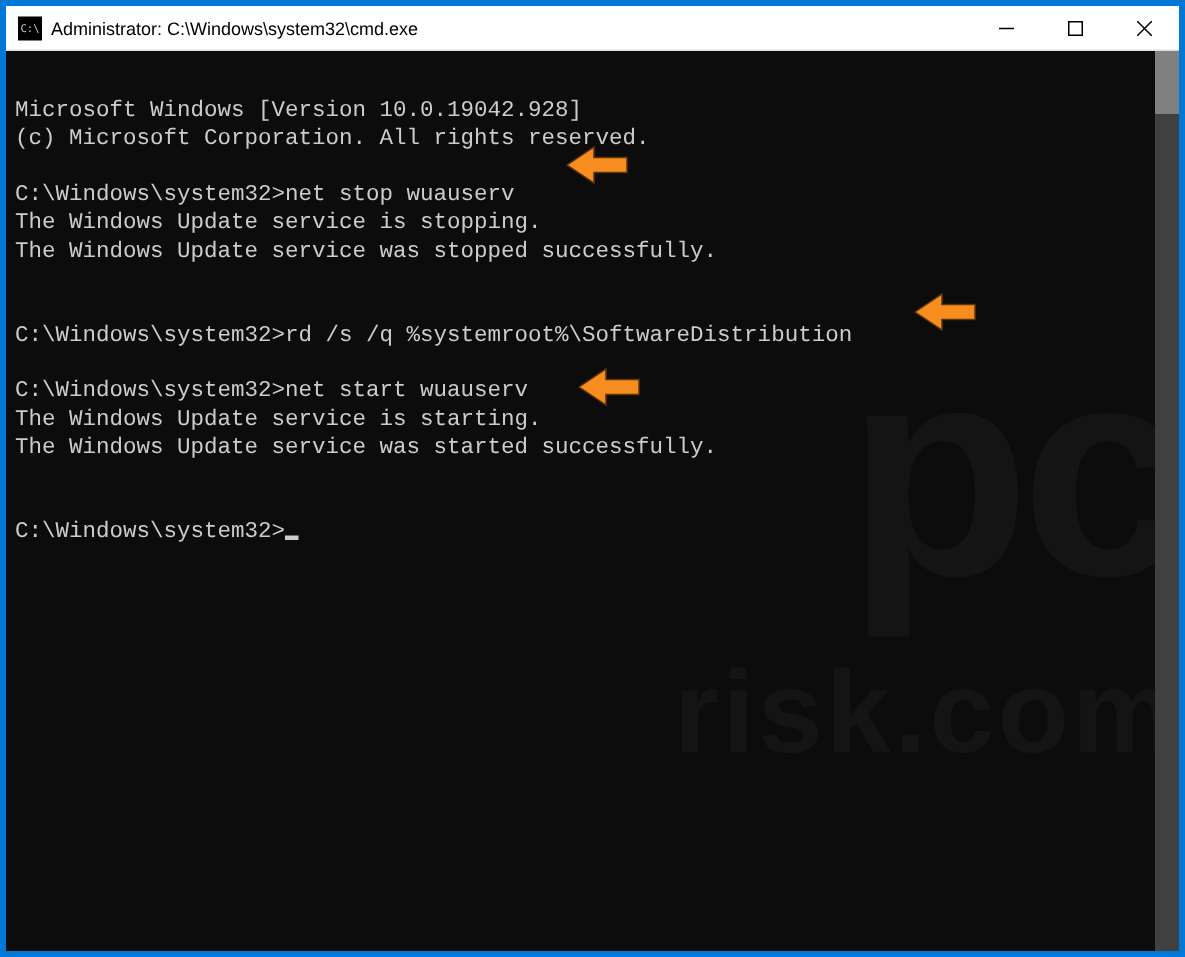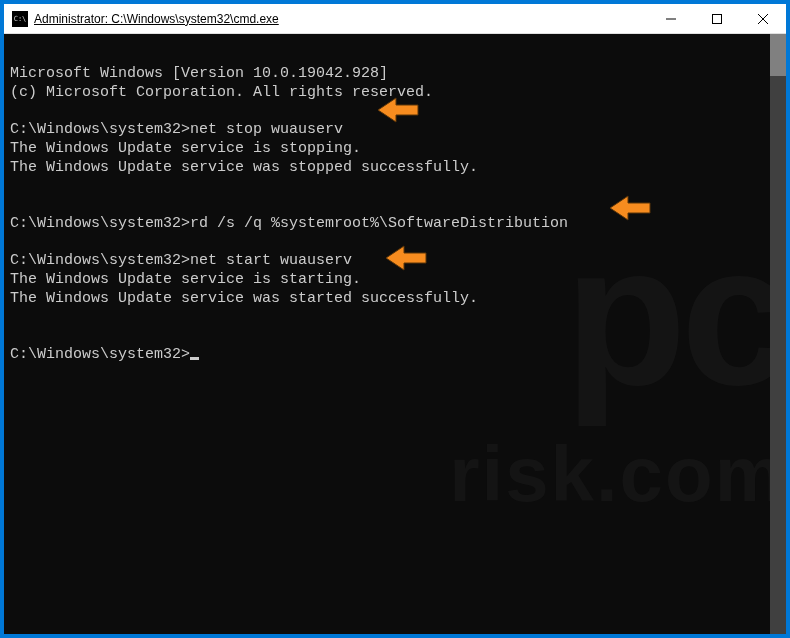--- a/index.html
+++ b/index.html
@@ -38,21 +38,20 @@
       background: #000;
       display: flex;
       align-items: center;
       justify-content: center;
       font-size: 7px;
       color: #ccc;
       font-family: Consolas, monospace;
     }
     .titlebar-title {
       flex: 1;
-      text-decoration: underline;
     }
     .titlebar-controls {
       display: flex;
       height: 100%;
     }
     .titlebar-btn {
       width: 46px;
       height: 100%;
       display: flex;
       align-items: center;

